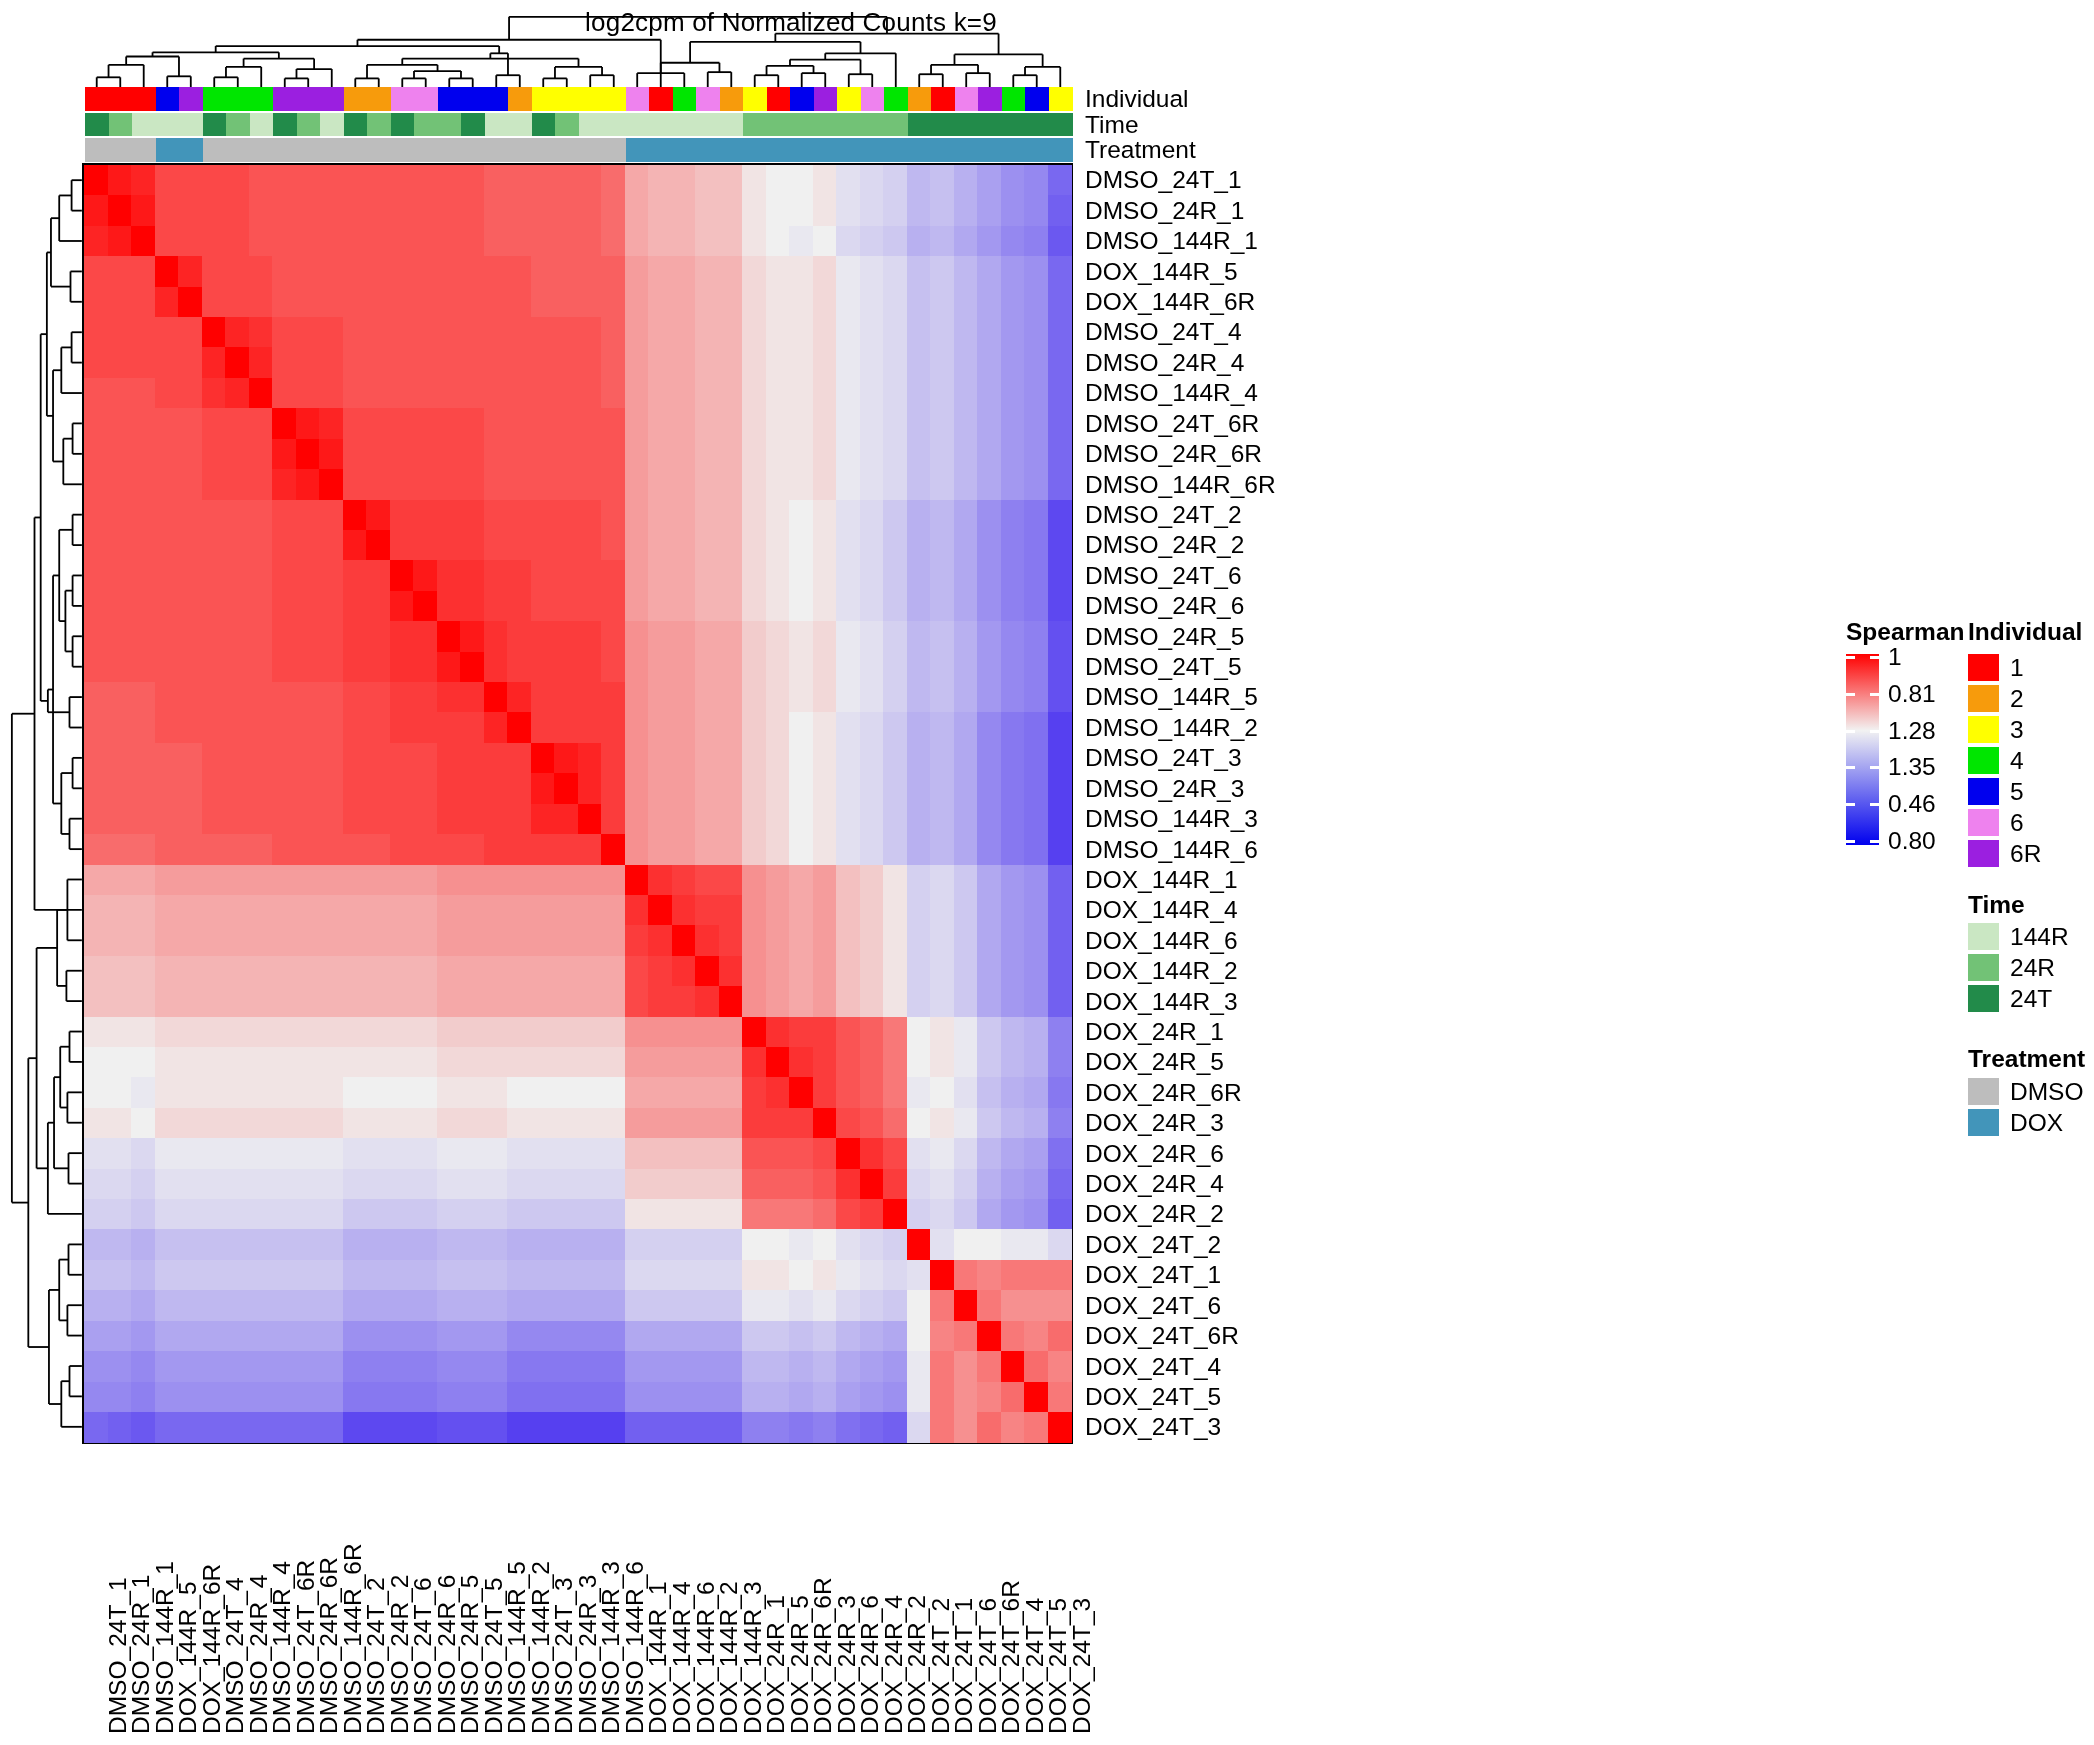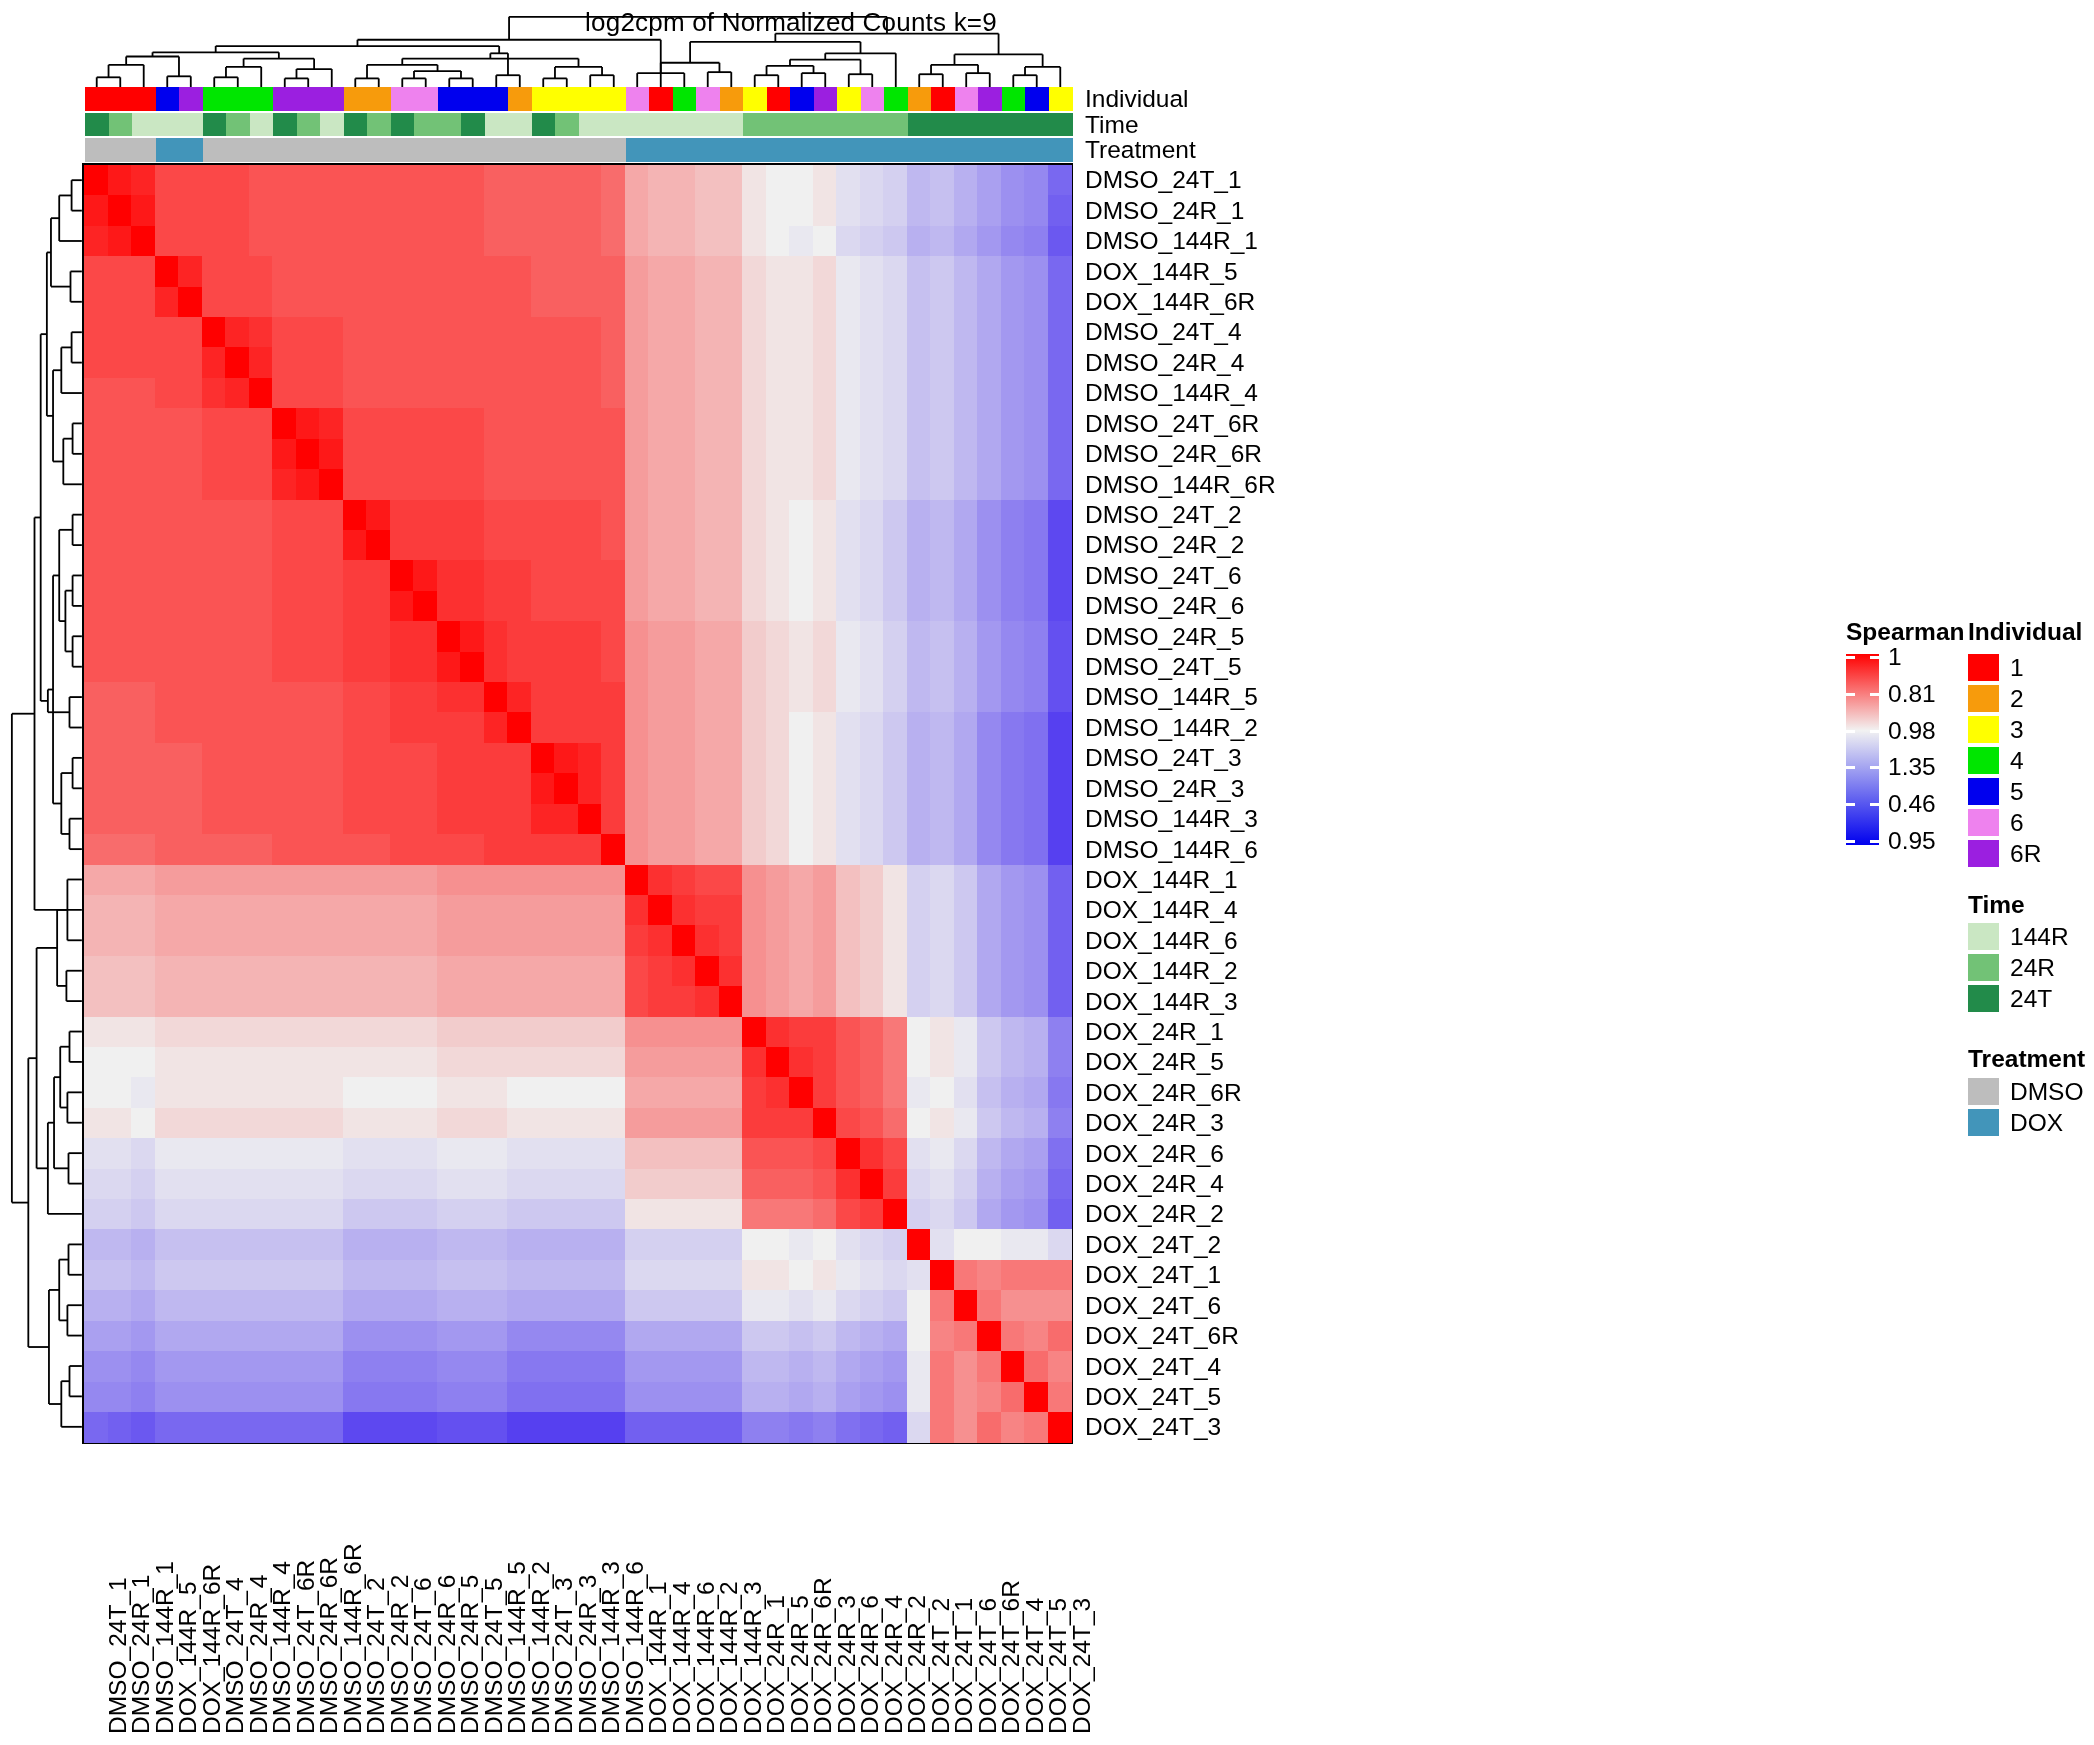--- a/index.html
+++ b/index.html
@@ -2287,30 +2287,30 @@
     <div class="legTitle" style="left:0;top:0;">Spearman</div>
     <div id="cbar" style="left:0;top:36px;height:191px;background:linear-gradient(to bottom, #FF0000 0%, #F2F2F2 40%, #0000EE 100%);"></div>
     <div class="cbTick" style="left:0;top:38px;"></div>
     <div class="cbTick" style="left:23.6px;top:38px;"></div>
     <div class="cbTxt" style="left:42px;top:27px;">1</div>
     <div class="cbTick" style="left:0;top:75px;"></div>
     <div class="cbTick" style="left:23.6px;top:75px;"></div>
     <div class="cbTxt" style="left:42px;top:64px;">0.81</div>
     <div class="cbTick" style="left:0;top:112px;"></div>
     <div class="cbTick" style="left:23.6px;top:112px;"></div>
-    <div class="cbTxt" style="left:42px;top:101px;">0.98</div>
+    <div class="cbTxt" style="left:42px;top:101px;">1.28</div>
     <div class="cbTick" style="left:0;top:148px;"></div>
     <div class="cbTick" style="left:23.6px;top:148px;"></div>
     <div class="cbTxt" style="left:42px;top:137px;">1.35</div>
     <div class="cbTick" style="left:0;top:185px;"></div>
     <div class="cbTick" style="left:23.6px;top:185px;"></div>
     <div class="cbTxt" style="left:42px;top:174px;">0.46</div>
     <div class="cbTick" style="left:0;top:222px;"></div>
     <div class="cbTick" style="left:23.6px;top:222px;"></div>
-    <div class="cbTxt" style="left:42px;top:211px;">0.95</div>
+    <div class="cbTxt" style="left:42px;top:211px;">0.80</div>
     <div class="legTitle" style="left:122px;top:0;">Individual</div>
     <div class="legSw" style="left:122px;top:36px;background:#FF0000;"></div>
     <div class="legTxt" style="left:164px;top:36px;">1</div>
     <div class="legSw" style="left:122px;top:67px;background:#F79B0C;"></div>
     <div class="legTxt" style="left:164px;top:67px;">2</div>
     <div class="legSw" style="left:122px;top:98px;background:#FFFF00;"></div>
     <div class="legTxt" style="left:164px;top:98px;">3</div>
     <div class="legSw" style="left:122px;top:129px;background:#00E600;"></div>
     <div class="legTxt" style="left:164px;top:129px;">4</div>
     <div class="legSw" style="left:122px;top:160px;background:#0000EE;"></div>

